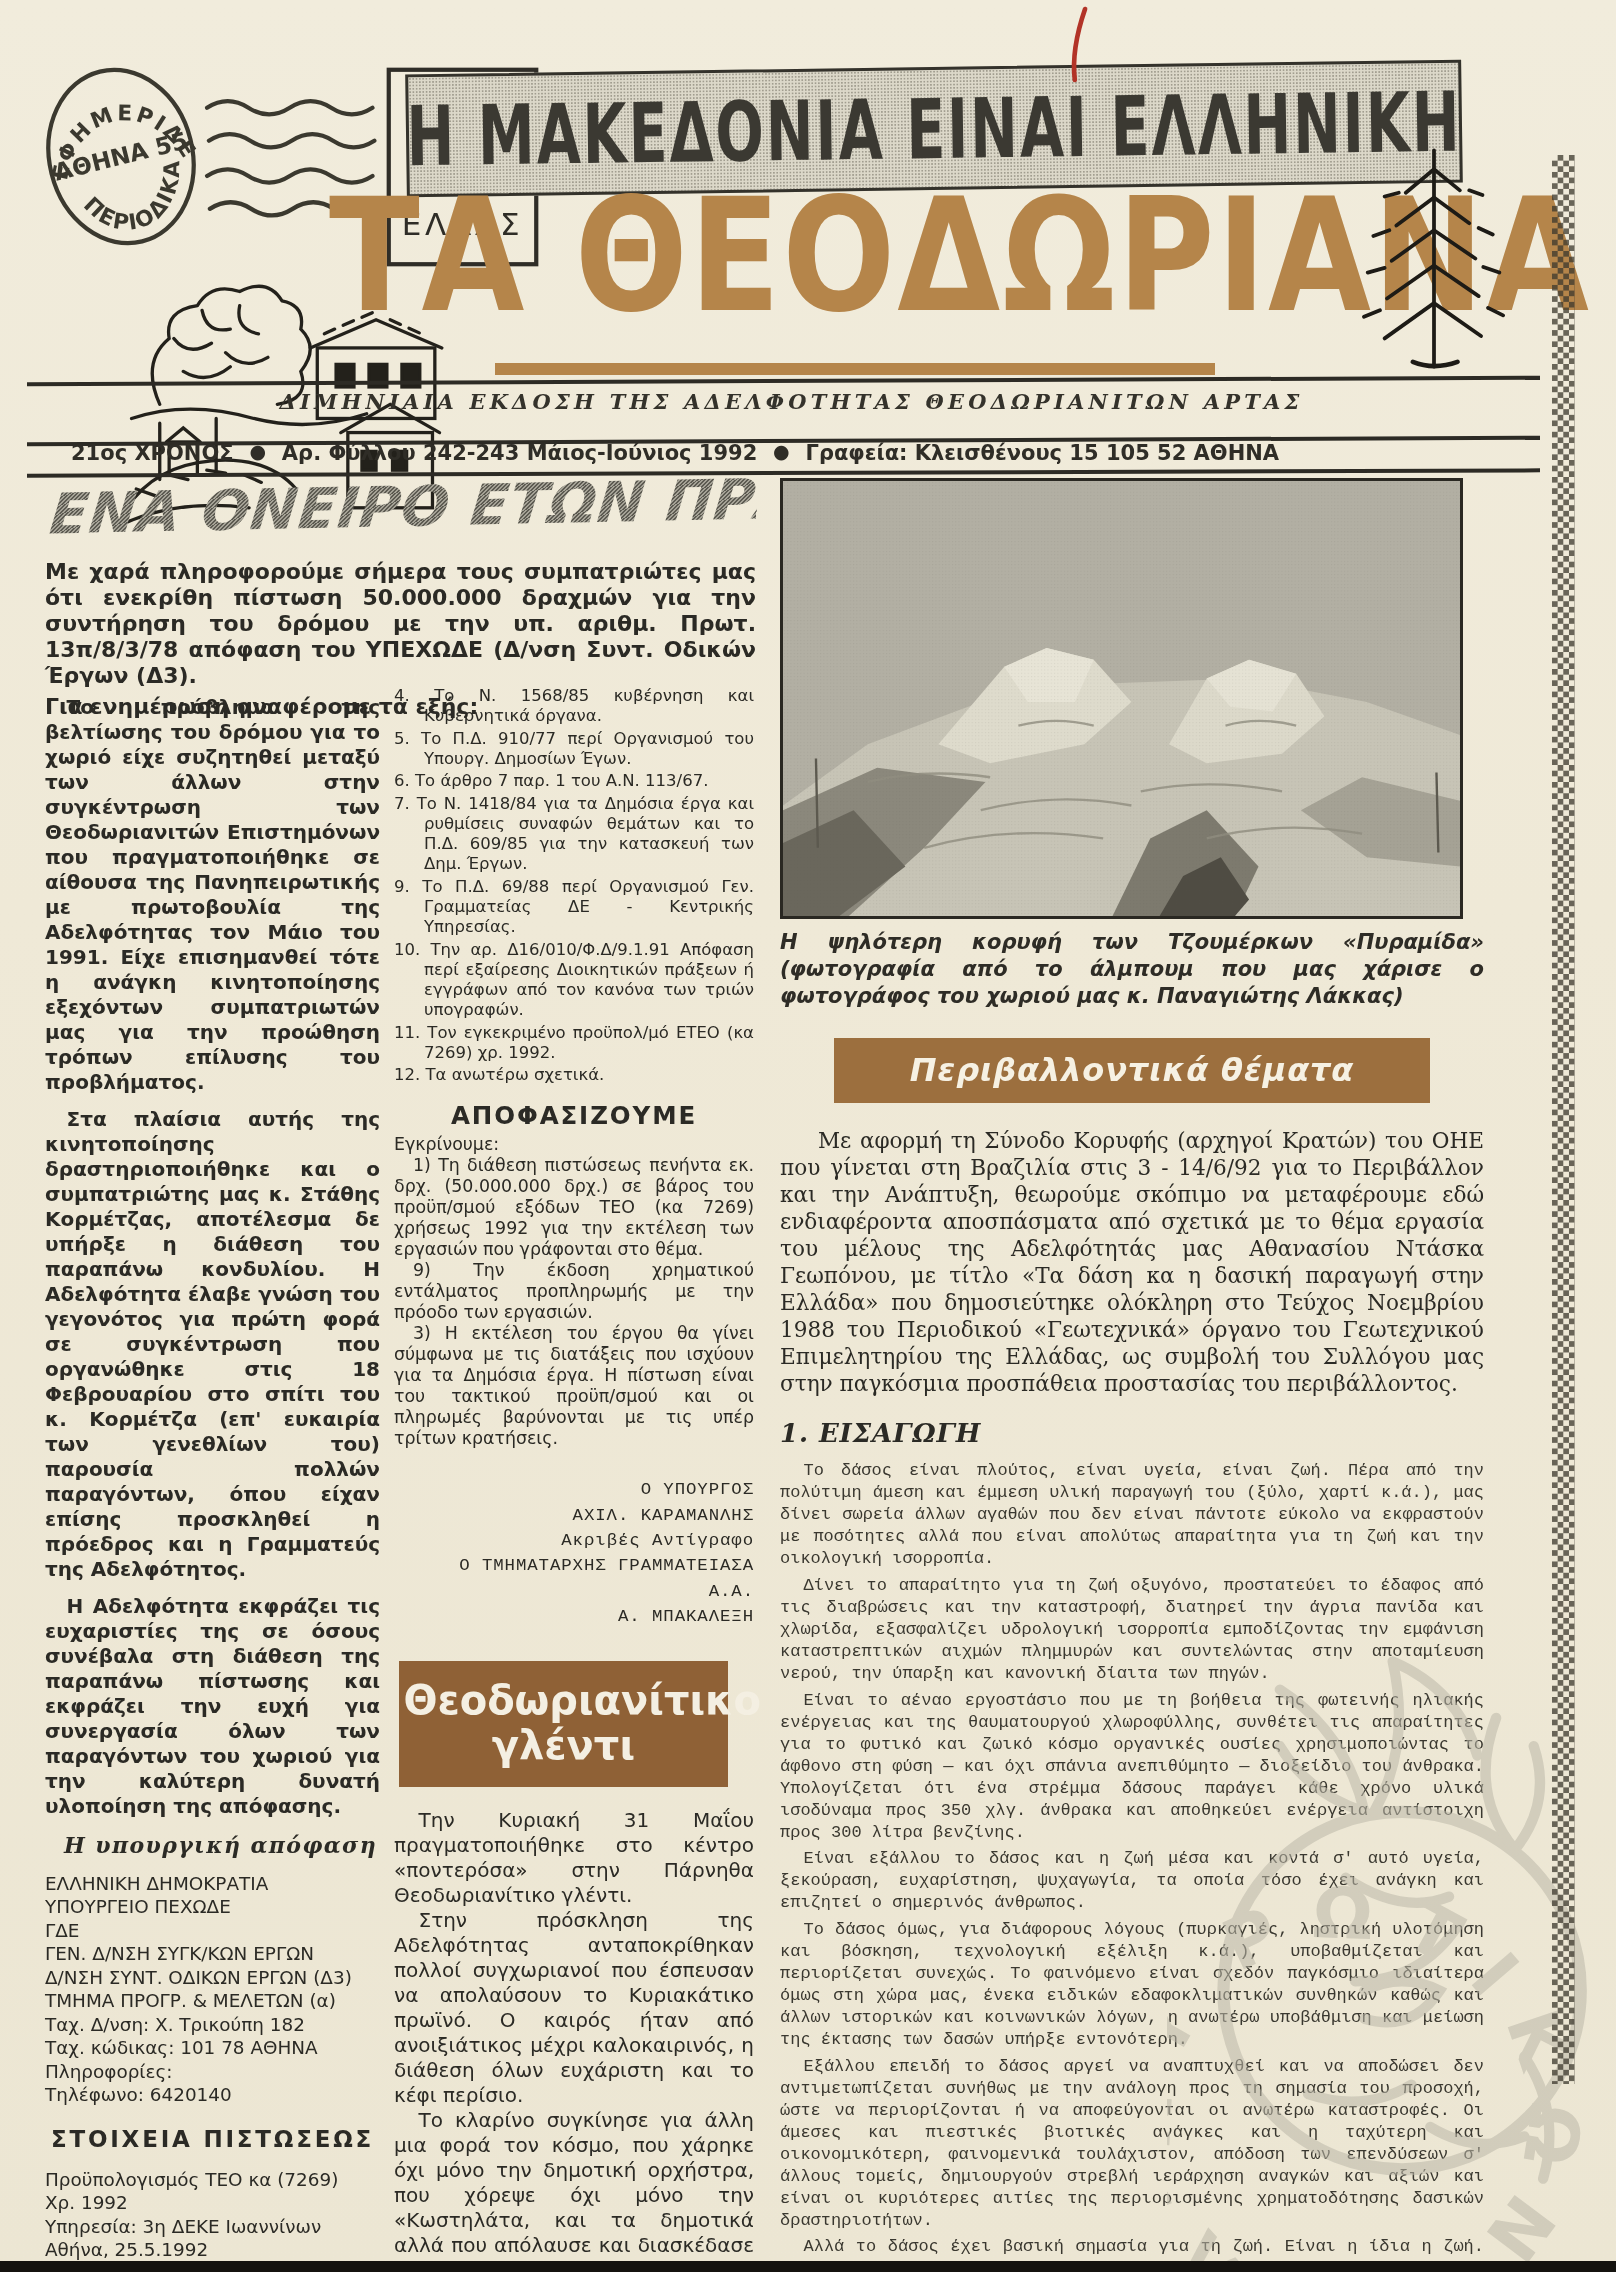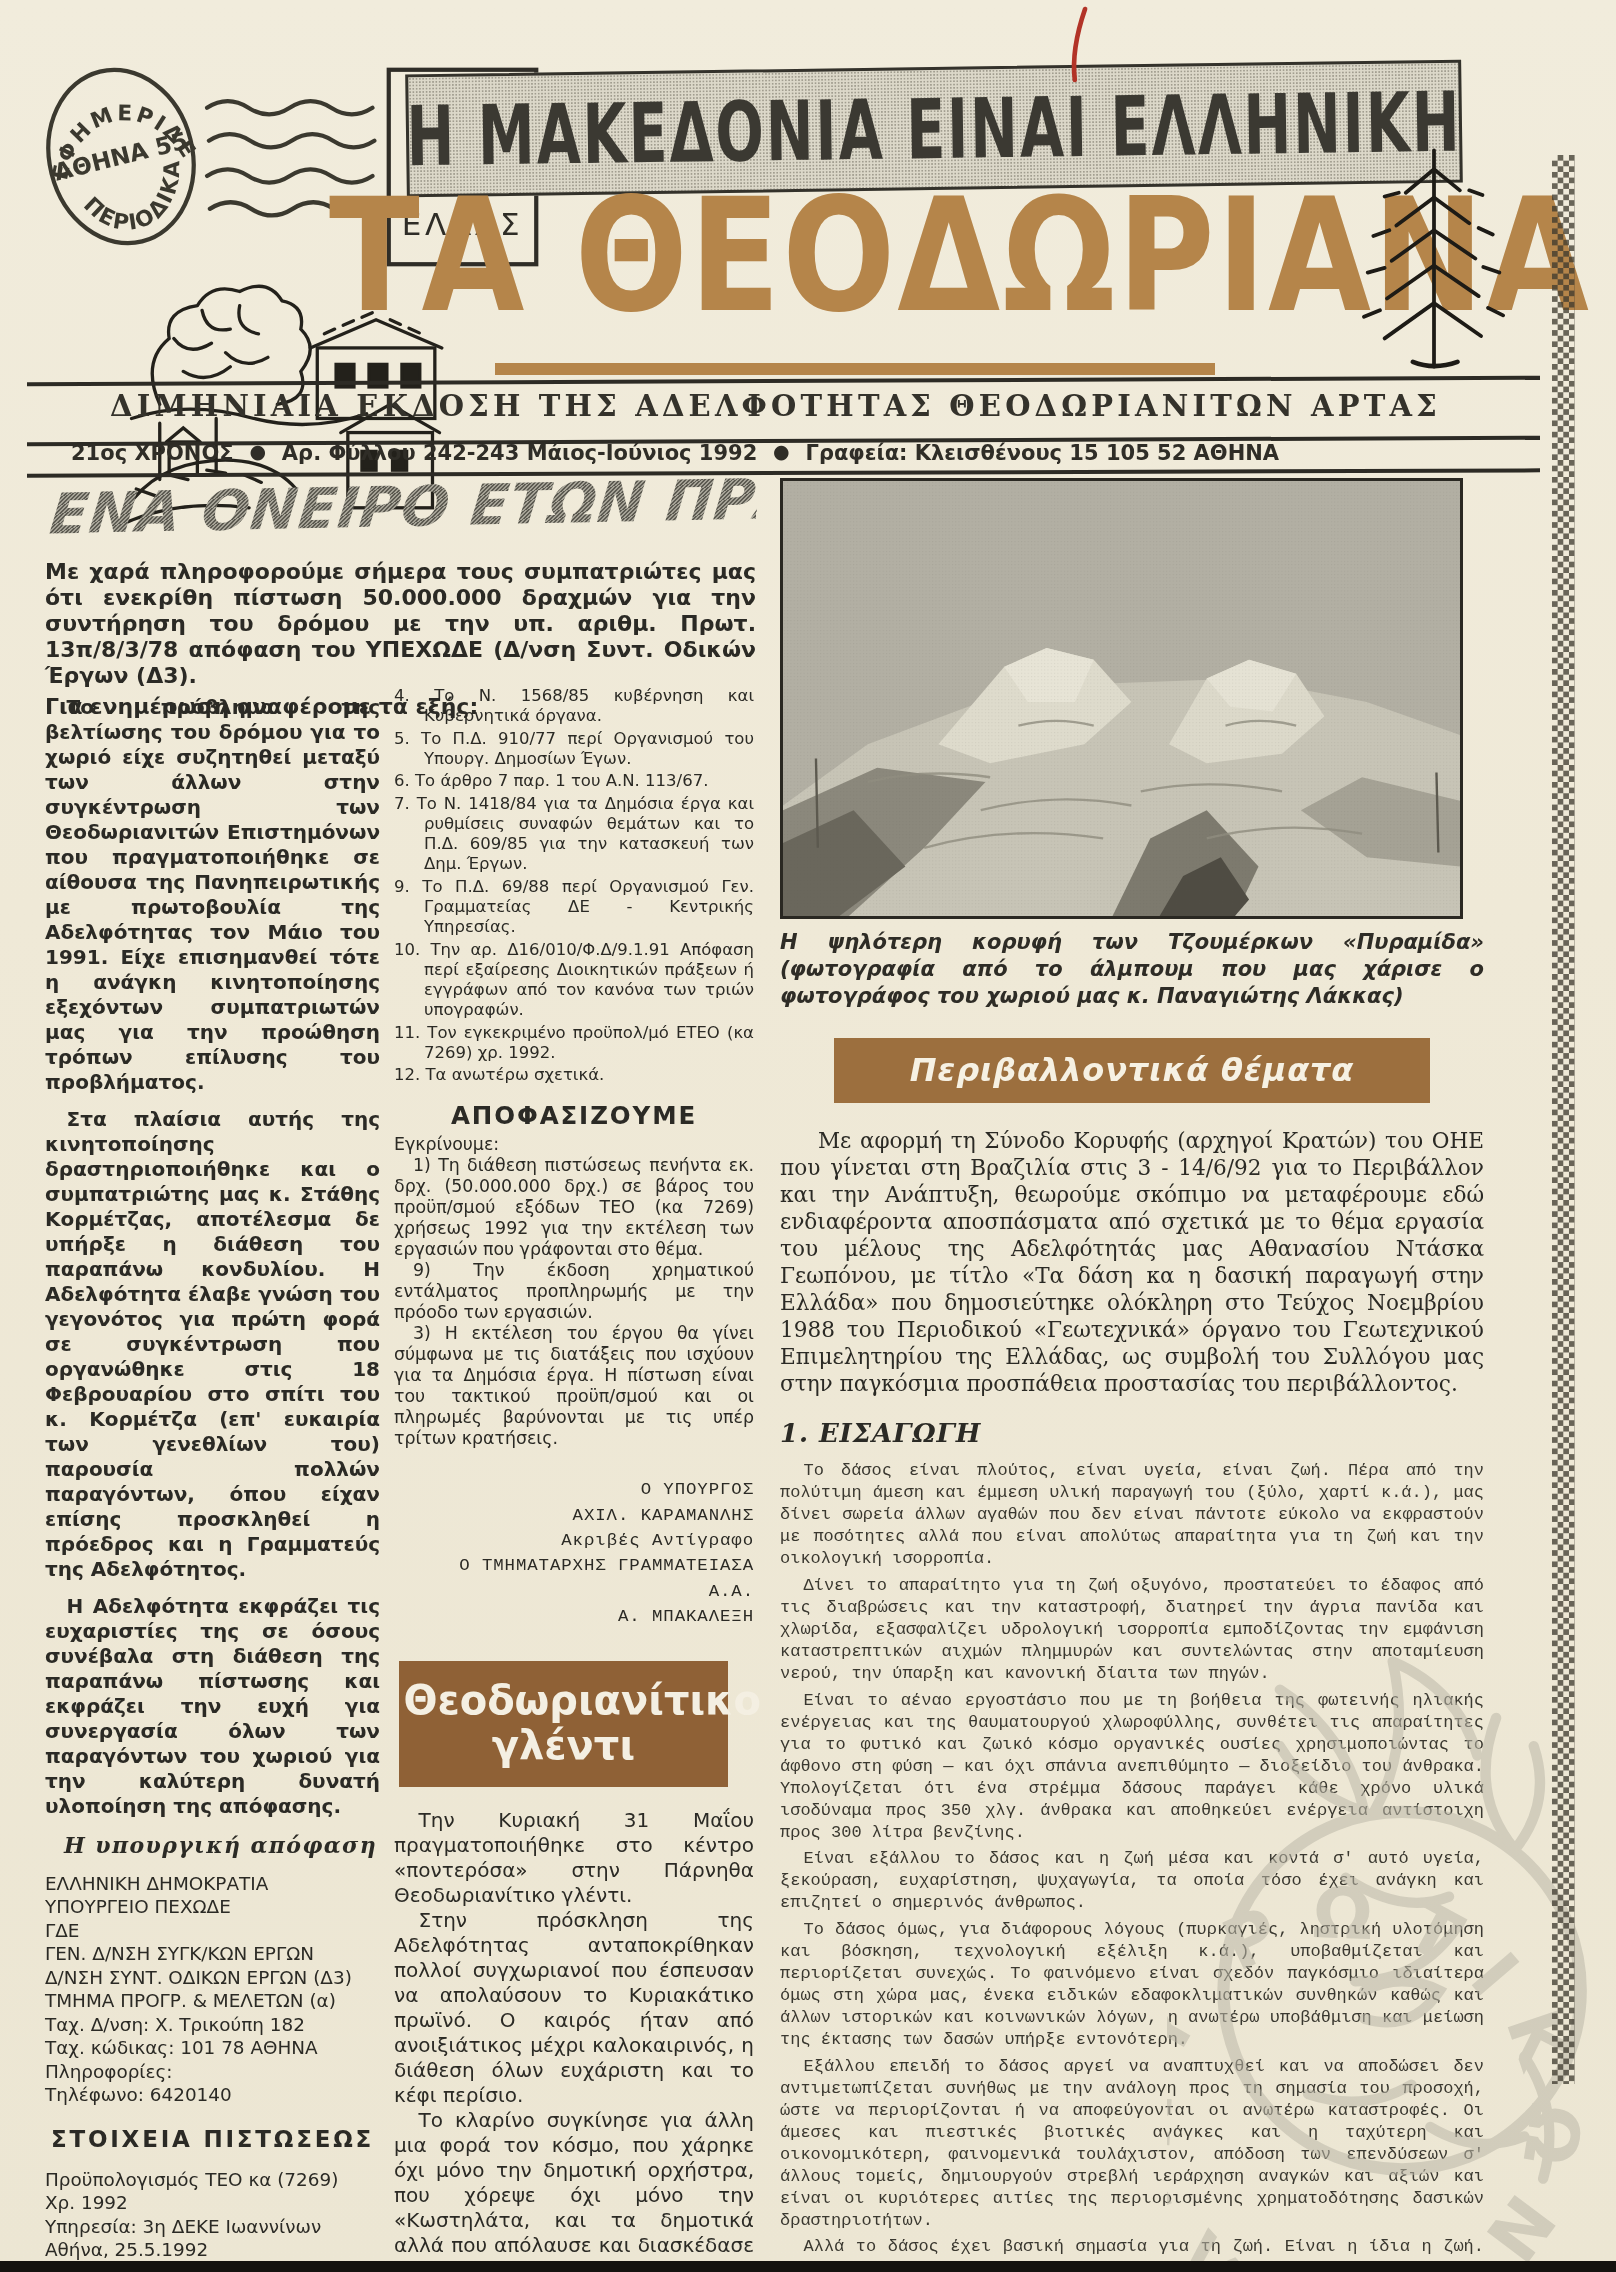--- a/index.html
+++ b/index.html
@@ -19,23 +19,23 @@
           transform:scale(1.0,1.45);white-space:nowrap;}
   .village{position:absolute;left:61px;top:263px;width:395px;height:278px;}
   .mast-title{position:absolute;left:329px;top:178px;width:1063px;text-align:center;
           font-weight:900;font-size:133px;line-height:1;color:#b5854a;letter-spacing:1.9px;
           transform:scale(1.0,1.18);transform-origin:center top;white-space:nowrap;}
   .mast-underline{position:absolute;left:495px;top:363px;width:720px;height:12.2px;background:#b5854a;}
   .pine{position:absolute;left:1342px;top:141px;width:184px;height:235px;}
   .redmark{position:absolute;left:1058px;top:4.7px;width:42px;height:80px;}
   .rule{position:absolute;left:27px;width:1513px;height:4.2px;background:#2d2b25;}
   .r1{top:379px;transform:rotate(-0.25deg);} .r2{top:439px;transform:rotate(-0.25deg);} .r3{top:471px;transform:rotate(-0.2deg);}
-  .subtitle{position:absolute;left:19px;top:389px;width:1513px;text-align:center;
-          font-family:"DejaVu Serif","Liberation Serif",serif;font-size:29px;letter-spacing:4.2px;
-          font-weight:600;color:#34322b;white-space:nowrap;}
+  .subtitle{position:absolute;left:35px;top:389px;width:1513px;text-align:center;
+          font-family:"DejaVu Serif","Liberation Serif",serif;font-size:21px;letter-spacing:4.2px;
+          font-weight:600;color:#34322b;white-space:nowrap;font-style:italic;}
   .issueline{position:absolute;left:71px;top:441px;width:1435px;font-size:21px;font-weight:700;
           color:#2f2d27;white-space:nowrap;}
   .issueline .b{font-size:19px;position:relative;top:-1.9px;padding:0 8.5px;}
   
   .headline{position:absolute;left:51px;top:479px;width:706px;font-size:56px;line-height:1;
           font-style:italic;font-weight:900;letter-spacing:0.9px;white-space:nowrap;
           transform:skewX(-7deg) rotate(-1.2deg);color:#55534a;
           background:repeating-linear-gradient(135deg,#5d5b52 0 1.4px,#a5a296 1.4px 2.8px);
           -webkit-background-clip:text;background-clip:text;-webkit-text-fill-color:transparent;}
   .lead-intro{position:absolute;left:45px;top:559px;width:711px;font-size:22px;line-height:26px;

